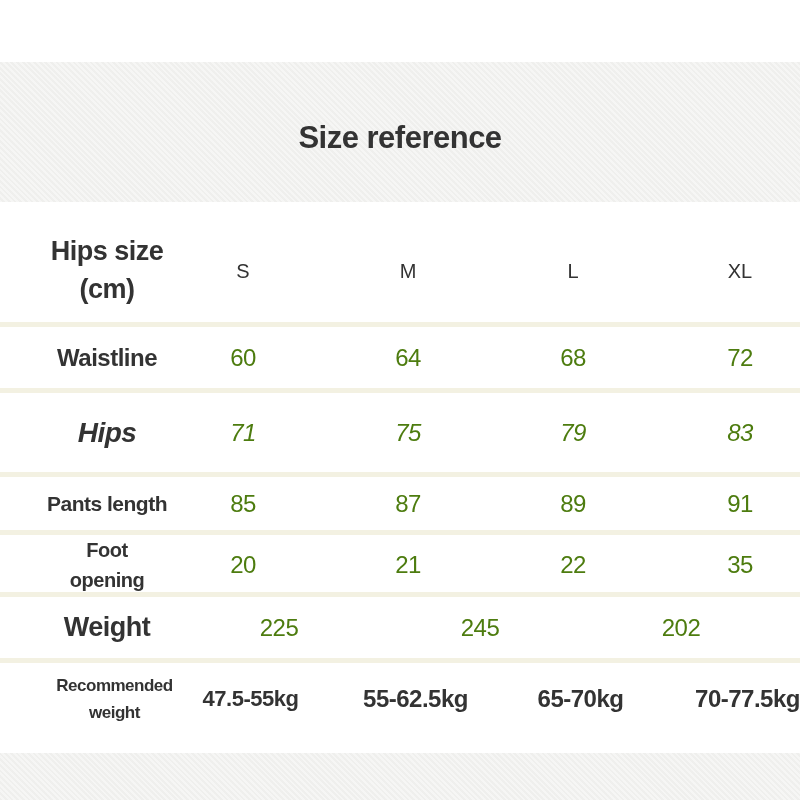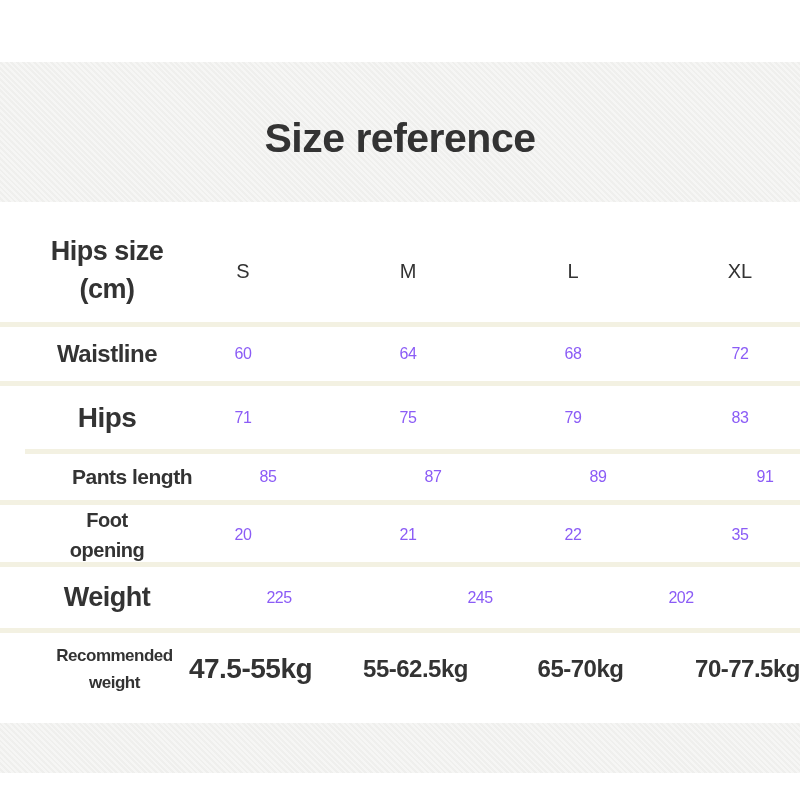--- a/index.html
+++ b/index.html
@@ -20,21 +20,21 @@
 
   
   .header-band{
     margin-top:62px;
     height:140px;
     background:var(--band-bg);
     background-image:repeating-linear-gradient(45deg, rgba(255,255,255,.35) 0 2px, rgba(0,0,0,.008) 2px 4px);
     display:flex;align-items:center;justify-content:center;
   }
   .page-title{
-    font-size:41px;font-weight:bold;letter-spacing:-0.5px;
+    font-size:31px;font-weight:bold;letter-spacing:-0.5px;
     padding-top:12px;
   }
 
   .size-table{width:800px;}
   .t-row{
     display:grid;
     grid-template-columns:170px 157px 158px 157px 158px;
     align-items:center;
     background:#fff;
   }
@@ -51,39 +51,39 @@
 
   .t-row--header{height:120px;}
   .t-row--header > .cell{padding-top:18px;}
   .corner-label{
     font-size:27px;font-weight:bold;line-height:1.4;
     max-width:142px;letter-spacing:-0.5px;
   }
   .col-head{font-size:20px;font-weight:500;}
 
   .t-row--data{border-top:5px solid var(--sep);}
-  .row-waistline{height:59px;}
-  .row-hips{height:68px;}
-  .row-pants{height:51px;margin-left:25px;}
+  .row-waistline{height:66px;}
+  .row-hips{height:84px;font-style:italic;}
+  .row-pants{height:58px;}
   .row-foot{height:62px;}
   .row-weight{height:66px;gap:36px;}
   .row-rec{height:95px;}
   .row-rec > .cell{padding-bottom:18px;margin-left:15px;}
 
   .row-label{font-weight:bold;letter-spacing:-0.5px;}
   .row-waistline .row-label{font-size:24px;}
   .row-hips .row-label{font-size:28px;}
   .row-pants .row-label{font-size:21px;}
   .row-foot .row-label{font-size:20px;line-height:1.5;max-width:92px;}
   .row-weight .row-label{font-size:27px;}
   .row-rec .row-label{font-size:17px;line-height:1.6;max-width:122px;}
 
-  .value{font-size:16px;font-weight:500;letter-spacing:-0.5px;color:#8b5cf6;}
+  .value{font-size:24px;font-weight:500;letter-spacing:-0.5px;color:#4d7c0f;}
   .row-rec .value{font-size:24px;font-weight:bold;color:var(--text);}
-  .row-rec .cell:nth-child(2) .value{font-size:28px;}
+  .row-rec .cell:nth-child(2) .value{font-size:22px;}
 
   .footer-band{
     height:50px;background:var(--band-bg);
     background-image:repeating-linear-gradient(45deg, rgba(255,255,255,.35) 0 2px, rgba(0,0,0,.008) 2px 4px);
   }
 </style>
 </head>
 <body>
 
 <div class="page">

